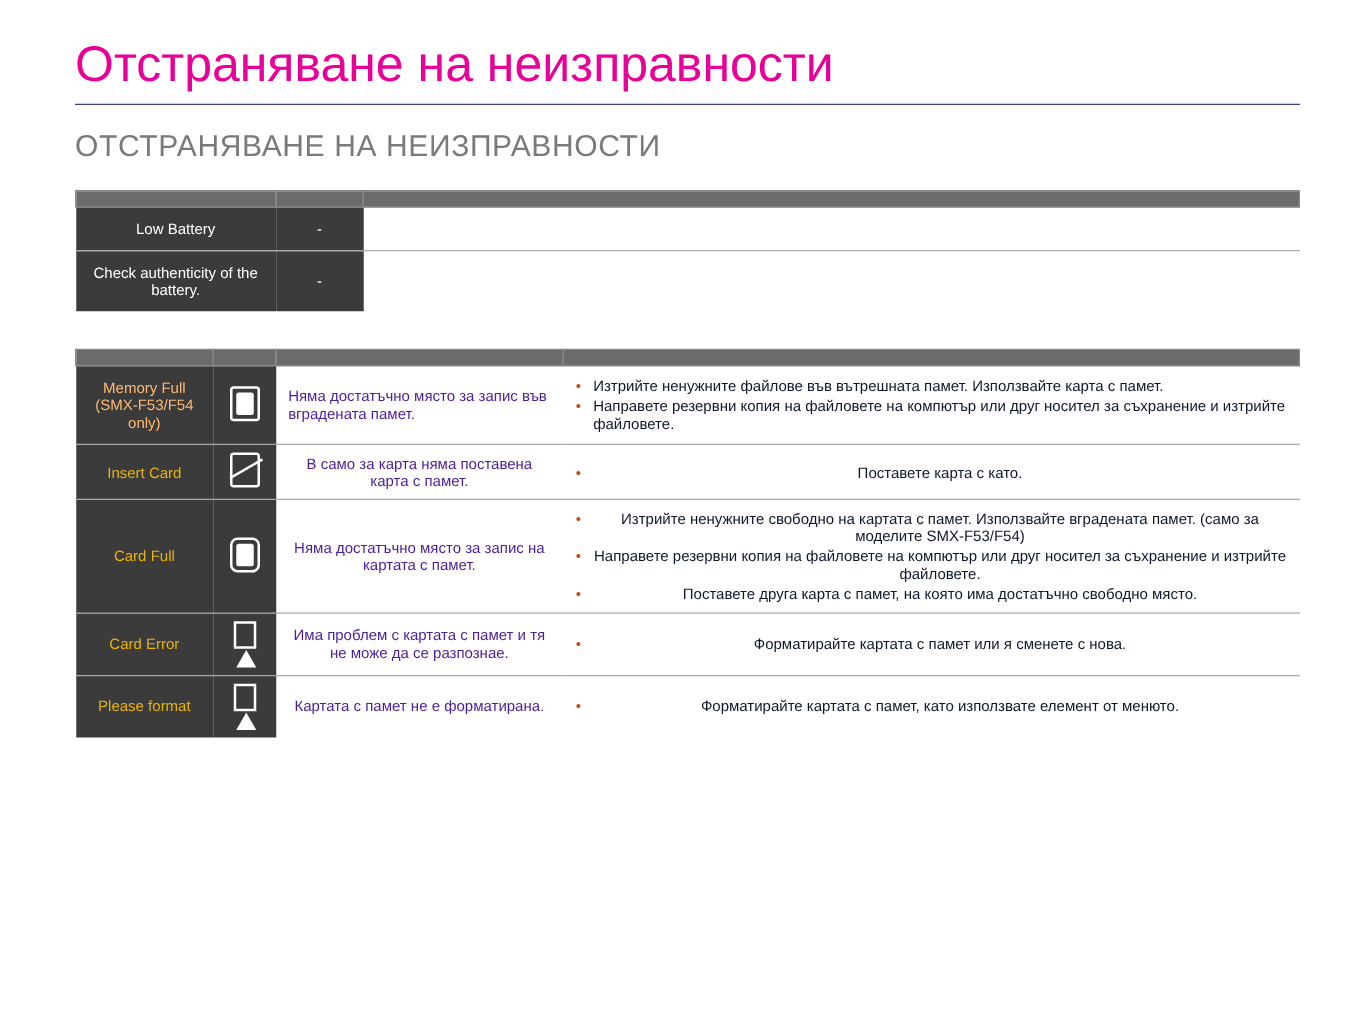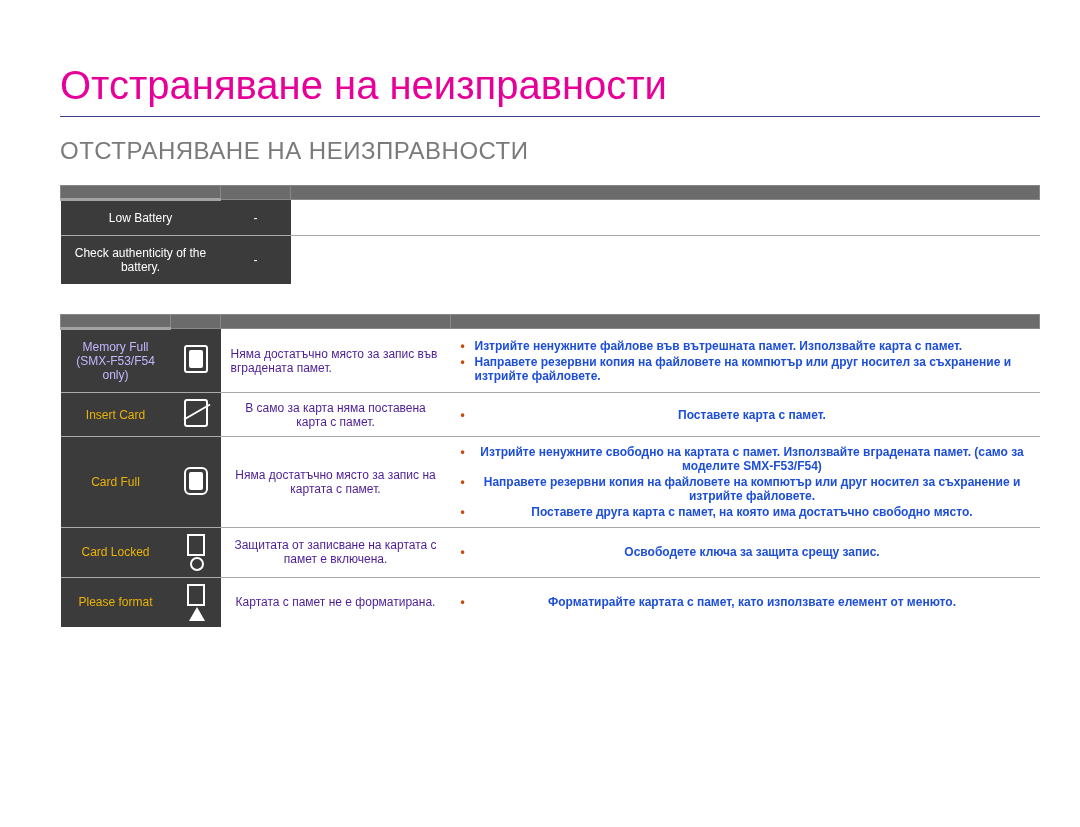--- a/index.html
+++ b/index.html
@@ -1,40 +1,40 @@
 <!DOCTYPE html>
 <html><head>
 <meta charset="utf-8">
 <style>
   body { margin:0; font-family:Arial, Helvetica, sans-serif; background:#fff; width:1080px; }
-  .page { padding:30px 40px 30px 60px;margin-top:33px; }
+  .page { padding:30px 40px 30px 60px; }
   .page-title { color:#E60099; font-size:40px; font-weight:400; margin:0 0 8px 0; }
   .hr { border:0; border-top:1px solid #3B3E8C; margin:2px 0 20px 0; }
   .section-heading { color:#7A7A7A; font-size:24px; font-weight:400; letter-spacing:.5px; margin:0 0 20px 0; }
   .intro { font-size:13px; color:#2A5DDB; margin:0 0 4px 0; letter-spacing:6px; }
   .intro.small { letter-spacing:4px; margin-bottom:18px; }
   .sub { font-size:13px; color:#2A5DDB; letter-spacing:4px; margin-bottom:6px; }
   .sub2 { font-size:13px; color:#666; letter-spacing:4px; margin-bottom:6px; }
 
   table { border-collapse:collapse; width:100%; table-layout:fixed; }
   th { background:#6b6b6b; color:#fff; font-size:12px; font-weight:400; text-align:center; padding:6px 4px; border:1px solid #888; letter-spacing:6px; }
   td { font-size:12px; vertical-align:middle; padding:6px 10px; }
 
   .t1 col.c1 { width:160px; } .t1 col.c2 { width:70px; } .t1 col.c3 { width:auto; }
-  .darkcell { background:#3b3b3b; color:#fff; text-align:center; border-top:3px solid #a3a3a3; padding:10px 6px; }
+  .darkcell { background:#3b3b3b; color:#fff; text-align:center; border-top:1px solid #a3a3a3; padding:10px 6px; }
   .iconcell { background:#3b3b3b; text-align:center; width:50px; border-top:1px solid #5a5a5a; color:#fff; font-size:12px; }
   .rowline td { border-top:1px solid #aaa;text-align:center; }
 
   .t2 col.m { width:110px; } .t2 col.i { width:50px; } .t2 col.d { width:230px; } .t2 col.a { width:auto; }
   .redtext { color:#eab308; }
   .brown { color:#4c1d95; }
   ul.bul { list-style:none; margin:0; padding:0; }
-  ul.bul li { position:relative; padding-left:14px; margin:2px 0; color:#1d4ed8;font-weight:bold; }
+  ul.bul li { position:relative; padding-left:14px; margin:2px 0; color:#0f172a; }
   ul.bul li:before { content:"•"; position:absolute; left:0; color:#C84C0C; }
-  .plain { color:#c4b5fd; }
+  .plain { color:#fdba74; }
   .icon-sd { width:20px; height:24px; border:2px solid #fff; border-radius:3px; display:inline-block; position:relative; }
   .icon-sd.full:after { content:""; position:absolute; left:3px; top:3px; right:3px; bottom:3px; background:#fff; border-radius:2px; }
   .icon-sd.slash:after { content:""; position:absolute; left:-4px; top:10px; width:30px; height:2px; background:#fff; transform:rotate(-30deg); }
   .icon-tri { width:0; height:0; border-left:8px solid transparent; border-right:8px solid transparent; border-bottom:14px solid #fff; display:inline-block; vertical-align:middle; margin-left:2px; }
   .icon-card { width:14px; height:18px; border:2px solid #fff; display:inline-block; vertical-align:middle; }
 
   .pnum { position:absolute; right:40px; bottom:20px; font-size:11px; color:#999; letter-spacing:2px; }
 </style>
 </head>
 <body>
@@ -105,43 +105,43 @@
               <li>Направете резервни копия на файловете на компютър или друг носител за съхранение и изтрийте файловете.</li>
             </ul>
           </td>
         </tr>
         <tr class="rowline">
           <td class="darkcell redtext">Insert Card</td>
           <td class="iconcell"><span class="icon-sd slash"></span></td>
           <td class="brown">В само за карта няма поставена карта с памет.</td>
           <td>
             <ul class="bul">
-              <li>Поставете карта с памет.</li>
+              <li>Поставете карта с като.</li>
             </ul>
           </td>
         </tr>
         <tr class="rowline">
           <td class="darkcell redtext">Card Full</td>
           <td class="iconcell"><span class="icon-sd full" style="border-radius:6px"></span></td>
           <td class="brown">Няма достатъчно място за запис на картата с памет.</td>
           <td>
             <ul class="bul">
               <li>Изтрийте ненужните свободно на картата с памет. Използвайте вградената памет. (само за моделите SMX-F53/F54)</li>
               <li>Направете резервни копия на файловете на компютър или друг носител за съхранение и изтрийте файловете.</li>
               <li>Поставете друга карта с памет, на която има достатъчно свободно място.</li>
             </ul>
           </td>
         </tr>
         <tr class="rowline">
-          <td class="darkcell redtext">Card Locked</td>
-          <td class="iconcell"><span class="icon-card"></span><span style="display:inline-block;width:10px;height:10px;border:2px solid #fff;border-radius:50%;margin-left:2px;vertical-align:middle"></span></td>
-          <td class="brown">Защитата от записване на картата с памет е включена.</td>
+          <td class="darkcell redtext">Card Error</td>
+          <td class="iconcell"><span class="icon-card"></span><span class="icon-tri"></span></td>
+          <td class="brown">Има проблем с картата с памет и тя не може да се разпознае.</td>
           <td>
             <ul class="bul">
-              <li>Освободете ключа за защита срещу запис.</li>
+              <li>Форматирайте картата с памет или я сменете с нова.</li>
             </ul>
           </td>
         </tr>
         <tr class="rowline">
           <td class="darkcell redtext">Please format</td>
           <td class="iconcell"><span class="icon-card"></span><span class="icon-tri"></span></td>
           <td class="brown">Картата с памет не е форматирана.</td>
           <td>
             <ul class="bul">
               <li>Форматирайте картата с памет, като използвате елемент от менюто.</li>

